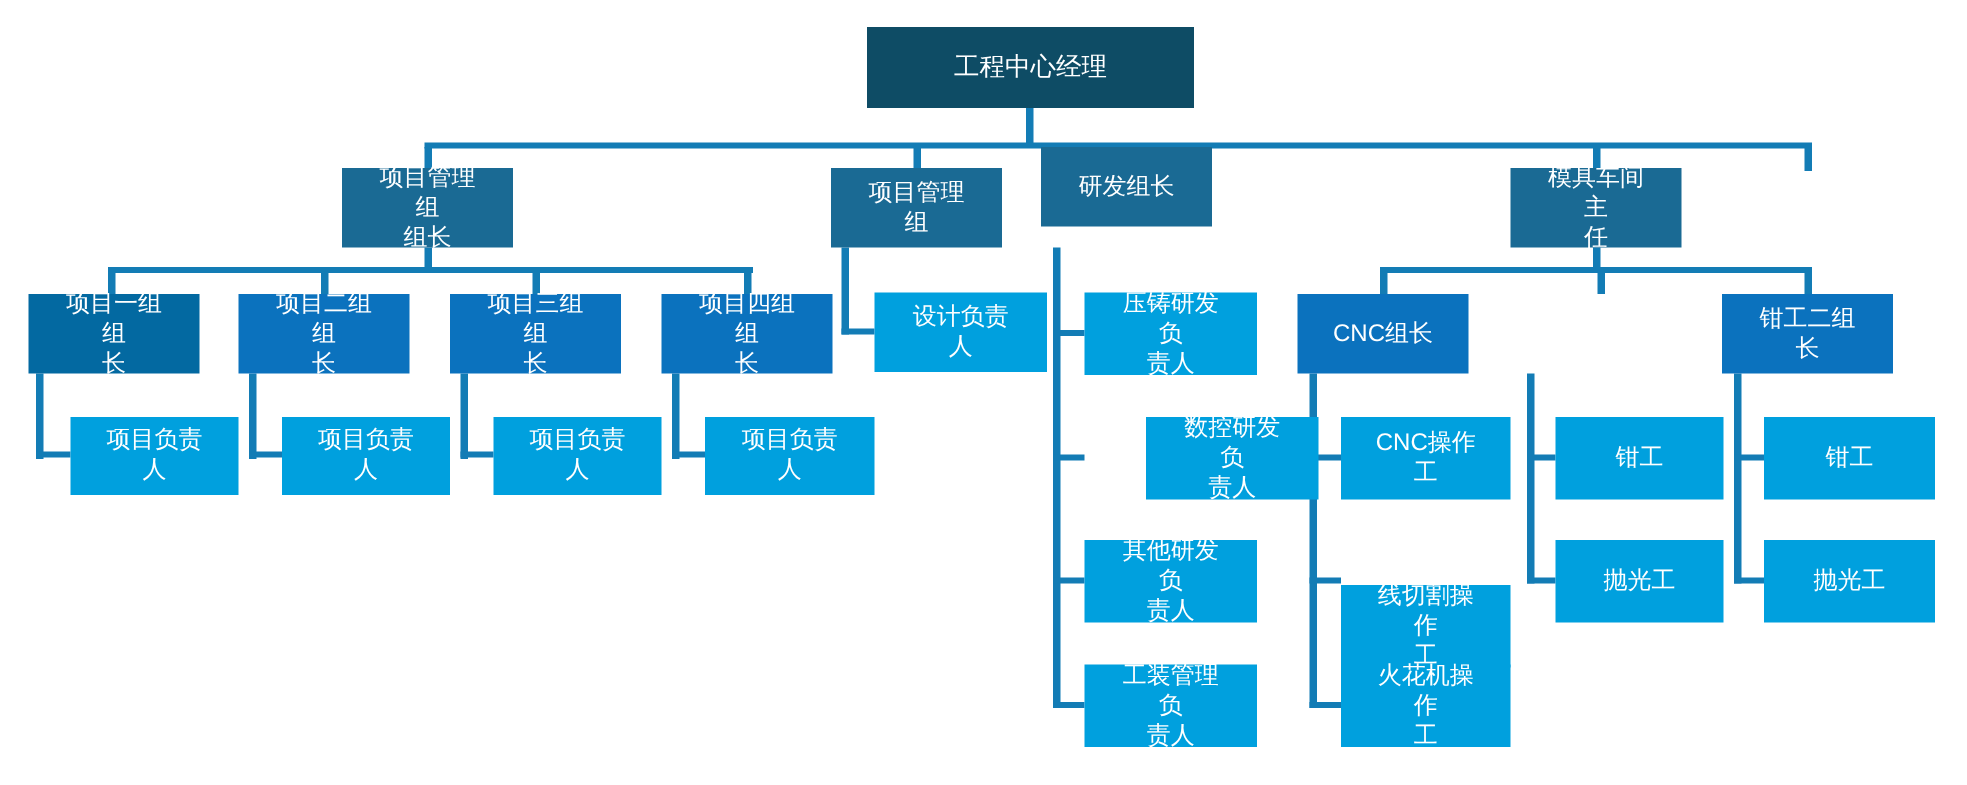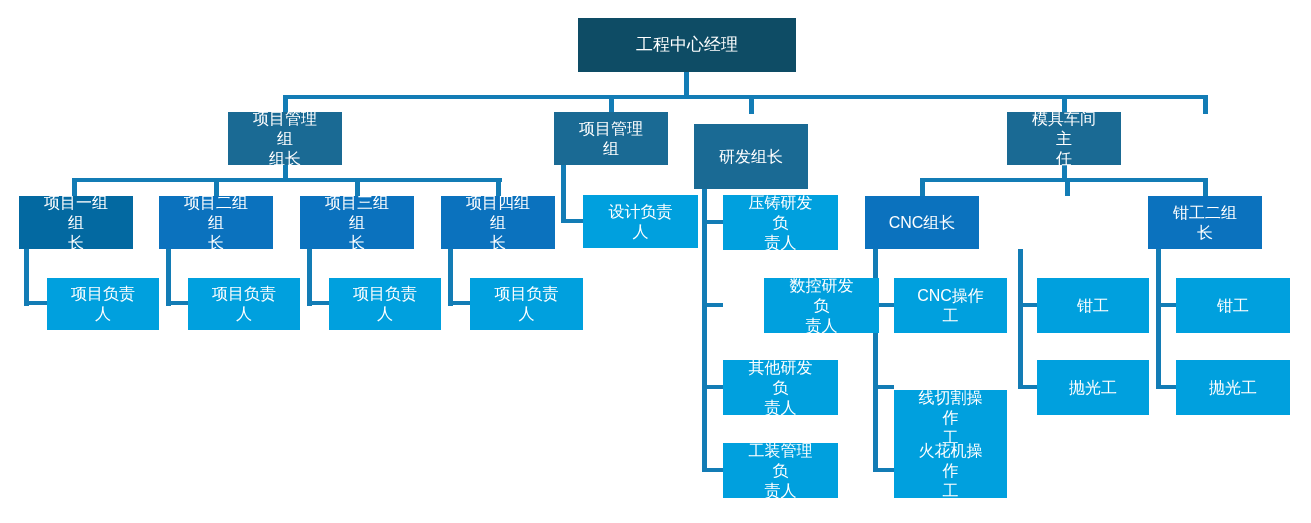--- a/index.html
+++ b/index.html
@@ -77,21 +77,21 @@
     <div class="node root" style="left: 578px; top: 18px; width: 218px; height: 54px; background: rgb(14, 76, 101);">
       <span>工程中心经理</span>
     </div>
     <div class="node" style="left: 228px; top: 112px; width: 114px; height: 53px; background: rgb(26, 106, 148);">
       <span>项目管理组
 组长</span>
     </div>
     <div class="node" style="left: 554px; top: 112px; width: 114px; height: 53px; background: rgb(26, 106, 148);">
       <span>项目管理组</span>
     </div>
-    <div class="node" style="left: 694px; top: 124px; width: 114px; height: 65px; background: rgb(26, 106, 148);">
+    <div class="node" style="left: 694px; top: 98px; width: 114px; height: 53px; background: rgb(26, 106, 148);">
       <span>研发组长</span>
     </div>
     <div class="node" style="left: 1007px; top: 112px; width: 114px; height: 53px; background: rgb(26, 106, 148);">
       <span>模具车间主
 任</span>
     </div>
     <div class="node" style="left: 19px; top: 196px; width: 114px; height: 53px; background: #0369a1;">
       <span>项目一组组
 长</span>
     </div>

